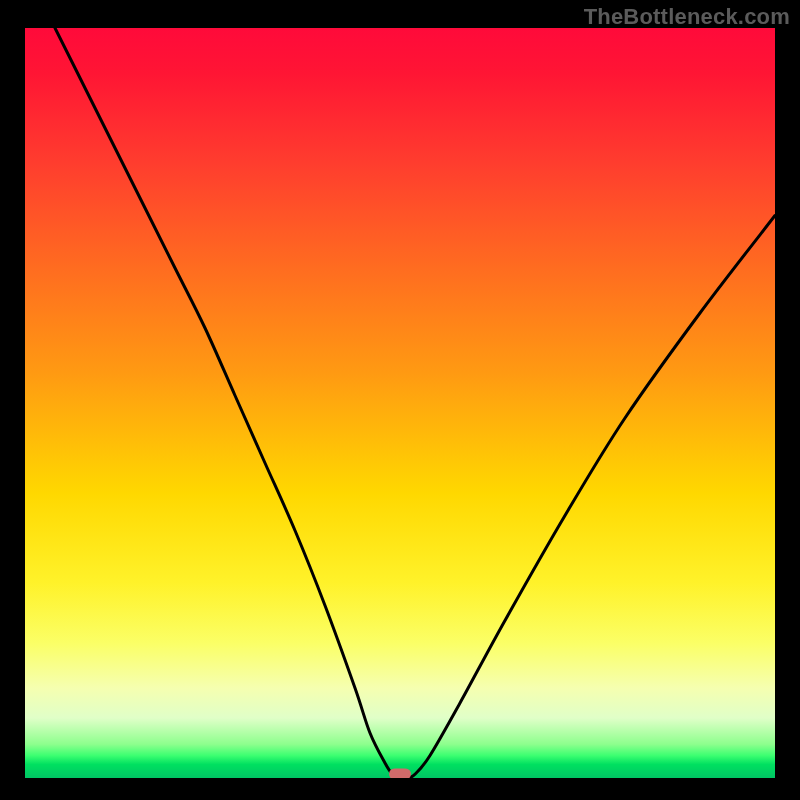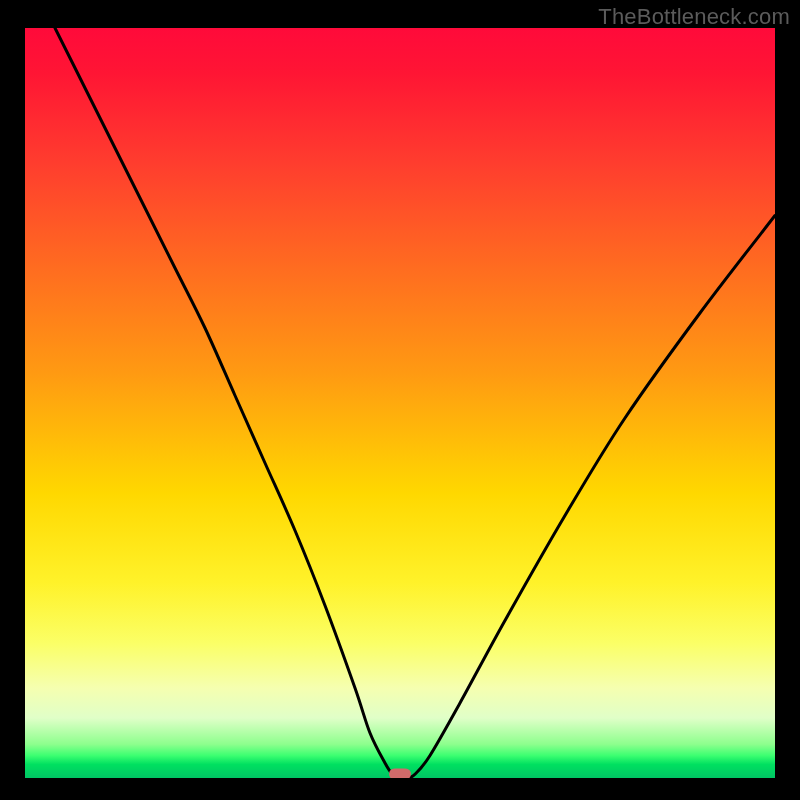--- a/index.html
+++ b/index.html
@@ -16,21 +16,21 @@
     width: 800px;
     height: 800px;
     background: #000;
   }
   .watermark {
     position: absolute;
     top: 4px;
     right: 10px;
     color: #5b5b5b;
     font-size: 22px;
-    font-weight: 400;
+    font-weight: 700;
     letter-spacing: 0.2px;
     z-index: 10;
   }
   .plot-area {
     position: absolute;
     left: 25px;
     top: 28px;
     width: 750px;
     height: 750px;
     overflow: hidden;

